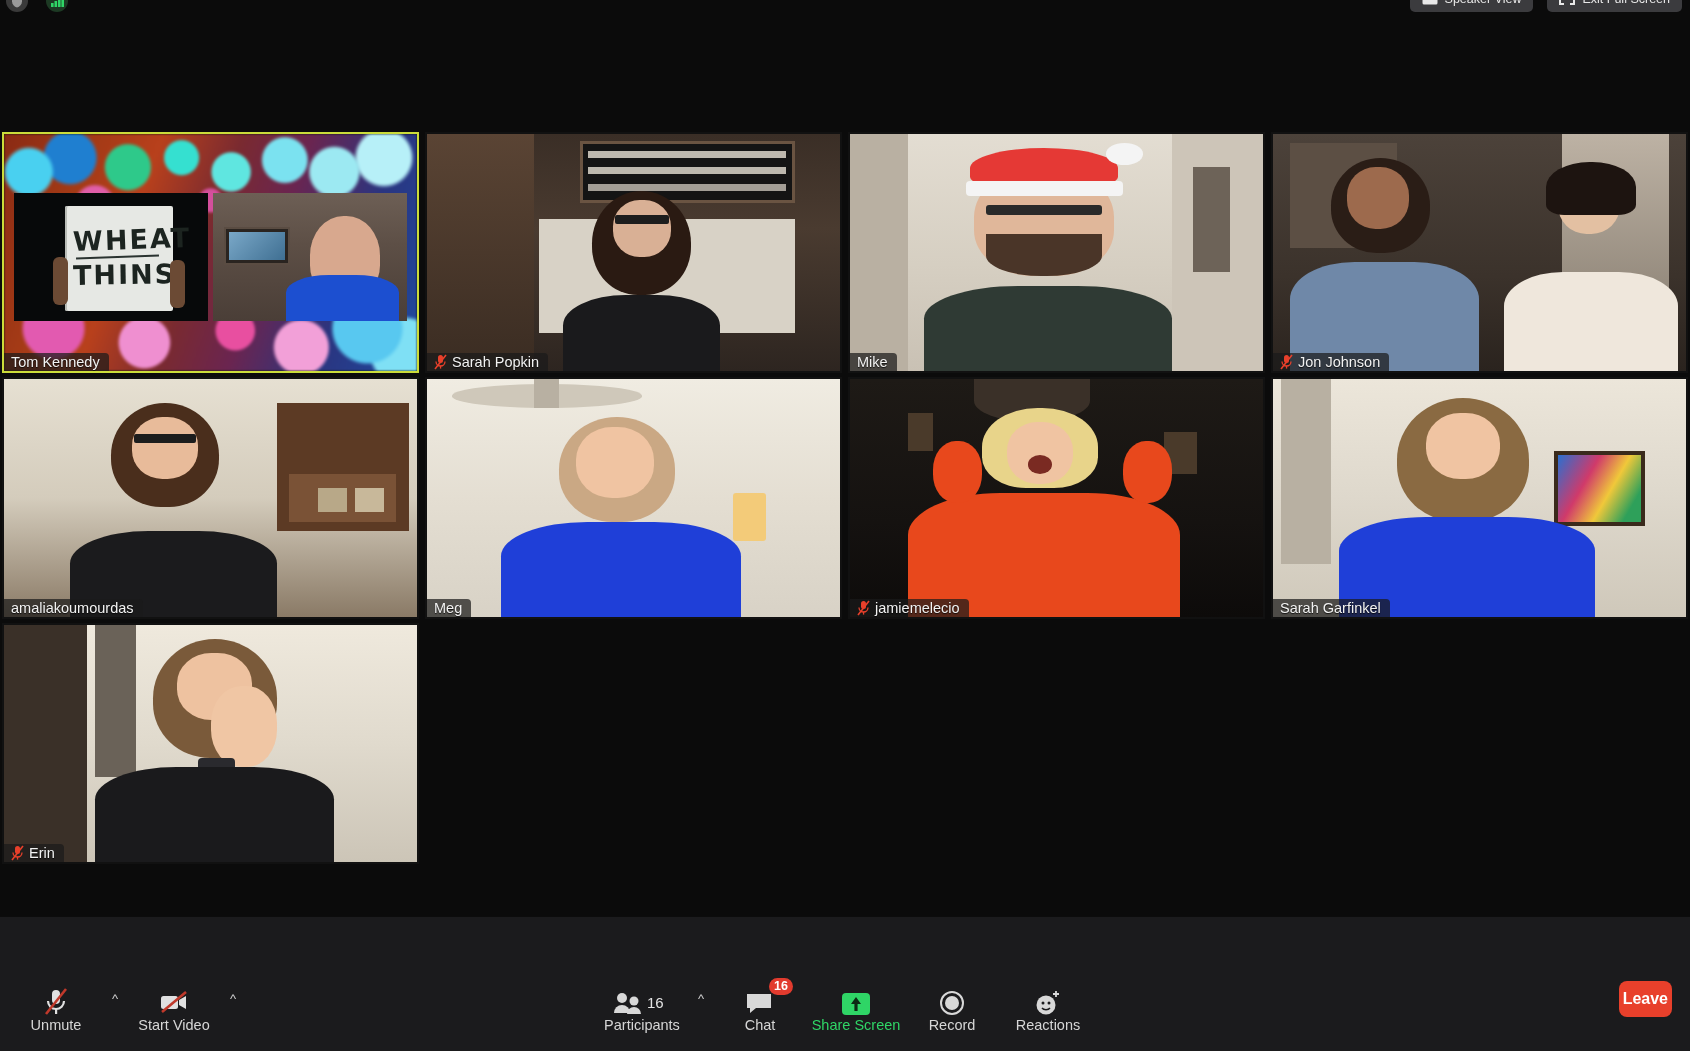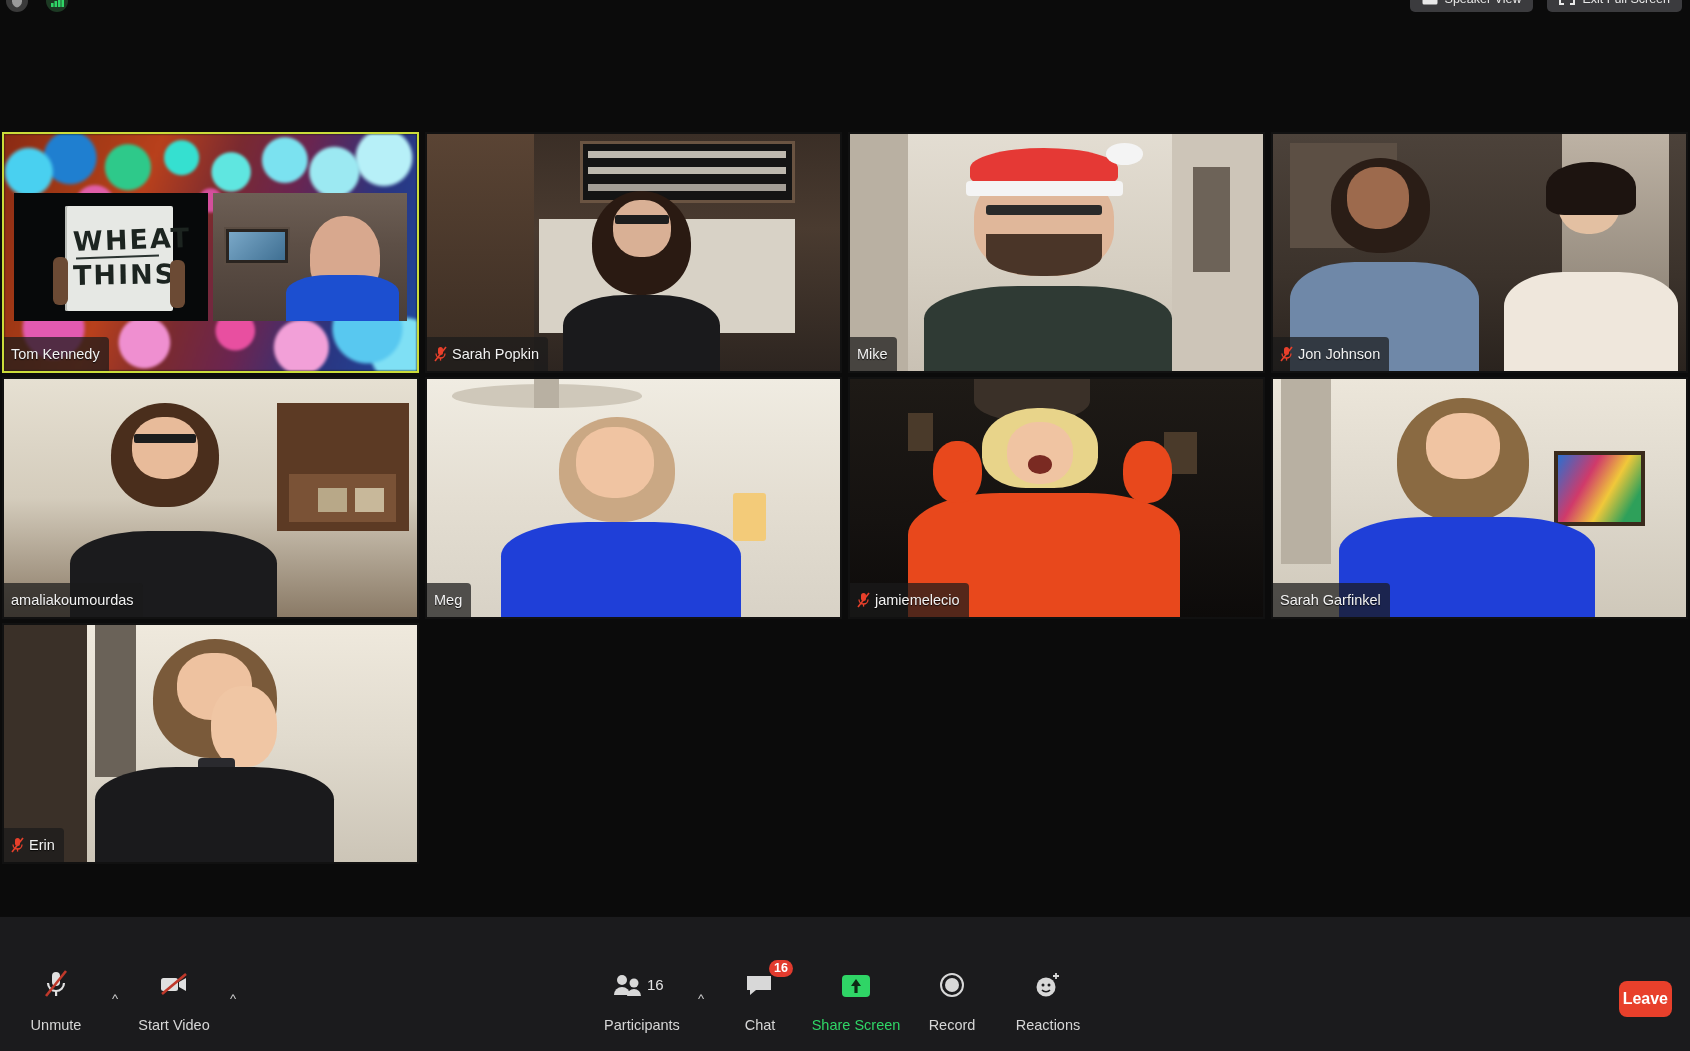--- a/index.html
+++ b/index.html
@@ -44,21 +44,21 @@
     padding: 0 2px;
   }
   .tile {
     position: relative; overflow: hidden; background: #111;
     border: 2px solid transparent;
   }
   .tile.active { border-color: #cbdc3a; }
 
   .namebar {
     position: absolute; left: 0; bottom: 0; z-index: 6;
-    height: 34px; padding: 0 9px 0 7px;
+    height: 18px; padding: 0 9px 0 7px;
     background: rgba(26,26,26,0.72);
     display: flex; align-items: center; gap: 5px;
     font-size: 14.5px; color: #f2f2f2;
     border-radius: 0 4px 0 0;
     text-shadow: 0 1px 1px rgba(0,0,0,.8);
   }
   .mute-ic { width: 13px; height: 16px; flex: none; display: block; }
 
   
   .room { position: absolute; inset: 0; }
@@ -117,21 +117,21 @@
     position: absolute; left: 0; bottom: 0; width: 1690px; height: 135px;
     background: #1b1b1d;
     border-top: 1px solid #0c0c0c;
   }
   .tb-left  { position:absolute; left:8px;  bottom:14px; display:flex; align-items:flex-end; gap:0; }
   .tb-mid   { position:absolute; left:50%; transform:translateX(-50%); bottom:14px; display:flex; align-items:flex-end; gap:0; }
   .tb-right { position:absolute; right:18px; bottom:34px; }
 
   .tb-item {
     width: 96px; min-width: 78px;
-    display:flex; flex-direction:column; align-items:center; gap:18px;
+    display:flex; flex-direction:column; align-items:center; gap:0;
     color:#d6d6d6; font-size:14.5px; padding: 4px 2px;
   }
   .tb-item .ic { height:30px; display:flex; align-items:flex-end; justify-content:center; position:relative; }
   .tb-item.green .lbl { color:#2fd566; }
   .caret {
     width: 22px; height: 52px; display:flex; align-items:center; justify-content:center;
     color:#cfcfcf; font-size: 13px; padding-bottom: 26px;
   }
   .badge {
     position:absolute; top:-9px; right:-18px;

